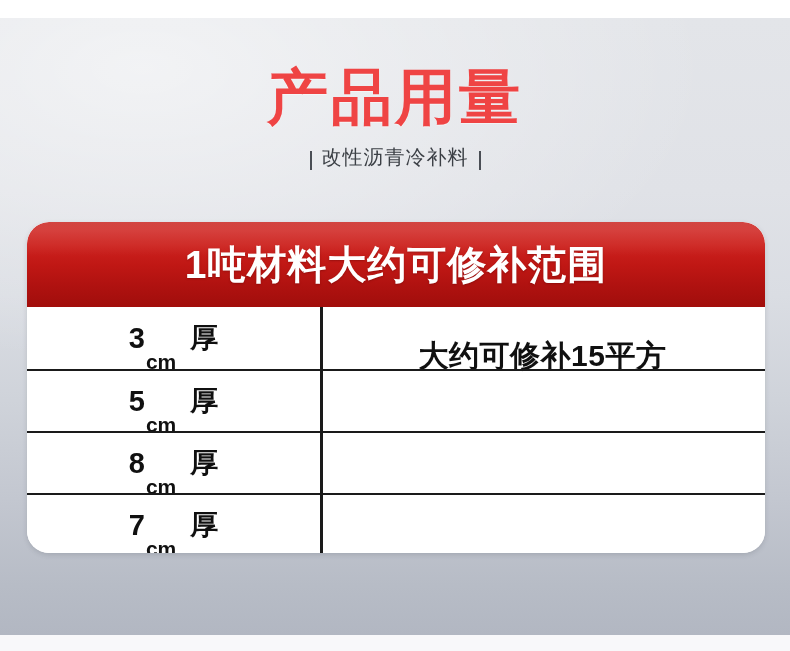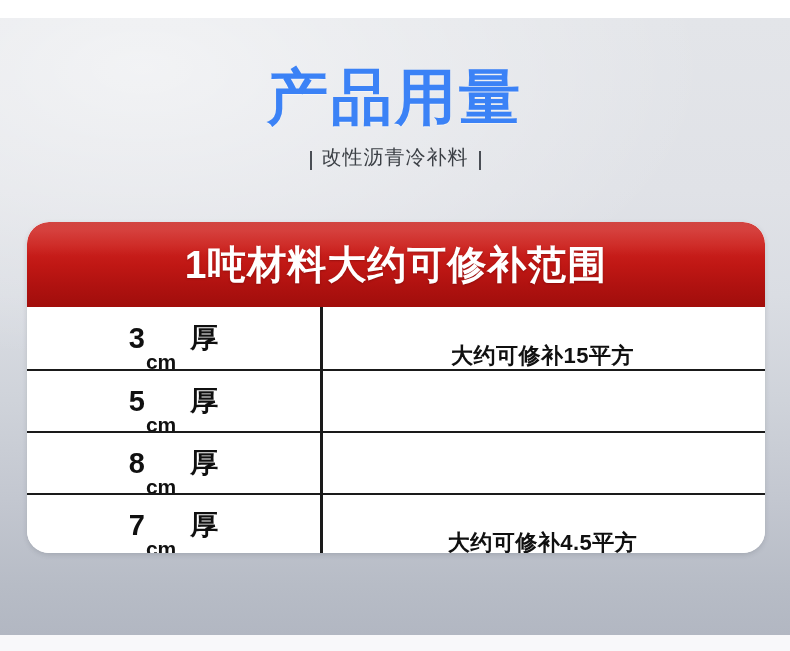--- a/index.html
+++ b/index.html
@@ -60,21 +60,21 @@
     top: 62px;
     width: 790px;
     text-align: center;
     z-index: 5;
   }
   .page-title {
     font-family: "Liberation Sans", "DejaVu Sans", sans-serif;
     font-size: 61px;
     line-height: 70px;
     font-weight: 700;
-    color: #3b82f6;
+    color: #ef4444;
     letter-spacing: 3px;
     text-shadow: 0 1px 0 rgba(255,255,255,0.45);
   }
   .subtitle-row {
     margin-top: 12px;
     display: flex;
     align-items: flex-end;
     justify-content: center;
     gap: 10px;
     font-size: 20px;
@@ -179,21 +179,21 @@
     margin-left: 1px;
     margin-top: 48px;
   }
   .tcell-thickness .word {
     font-size: 28px;
     font-weight: 700;
     margin-left: 14px;
   }
   .tcell-coverage {
     flex: 1;
-    font-size: 22px;
+    font-size: 30px;
     font-weight: 700;
     letter-spacing: 0.5px;
     margin-top: 36px;
   }
   .vdivider {
     position: absolute;
     left: 293px;
     top: 0;
     width: 2.5px;
     height: 248px;
@@ -252,19 +252,18 @@
             <span class="word">厚</span>
         </div>
       </div>
 
       <div class="trow">
         <div class="tcell tcell-thickness">
           <span class="num">7</span>
             <span class="unit">cm</span>
             <span class="word">厚</span>
         </div>
-        <div class="tcell tcell-coverage">大约可修补4.5平方</div>
       </div>
     </div>
 
   </div>
 
 </div>
 
 </body></html>

